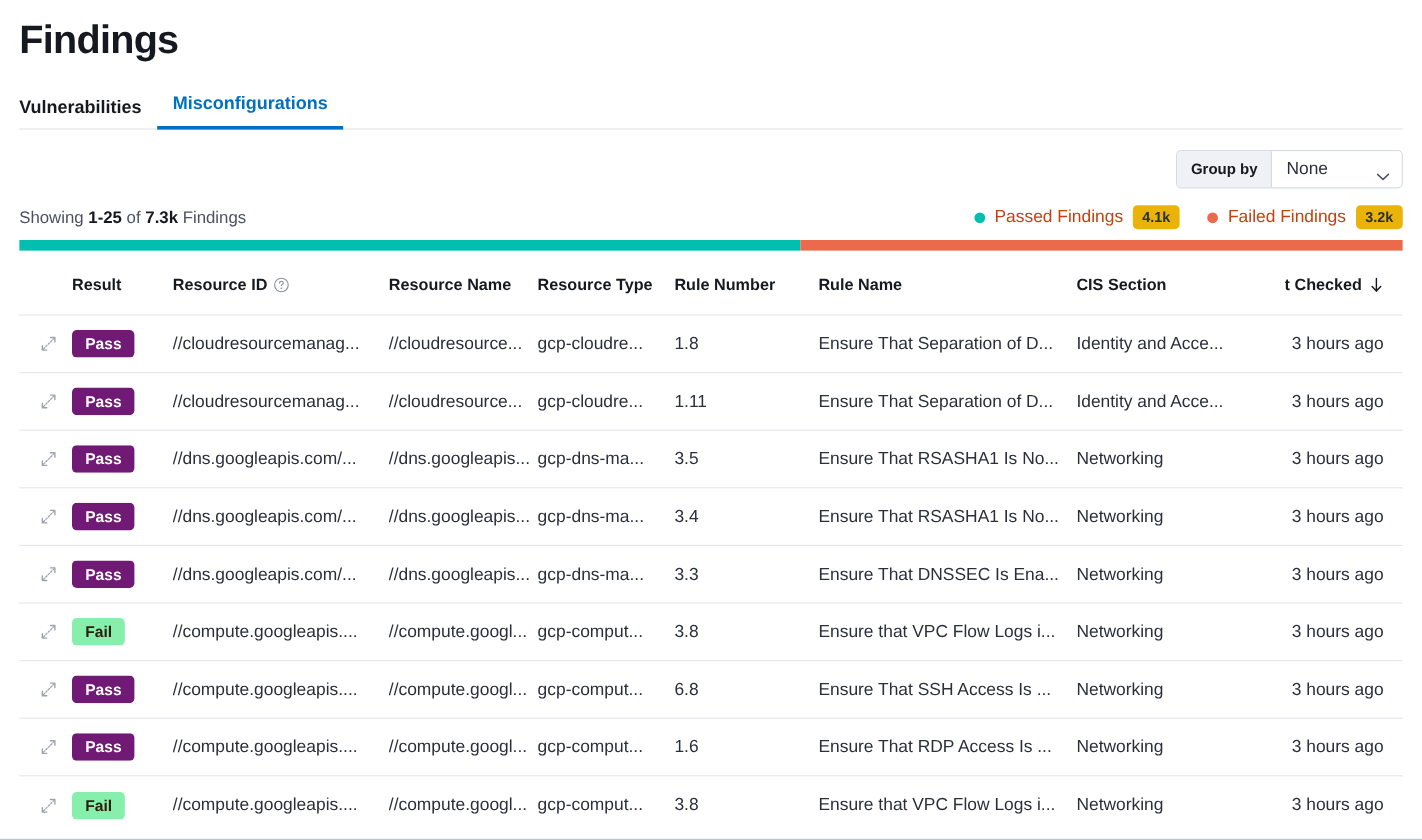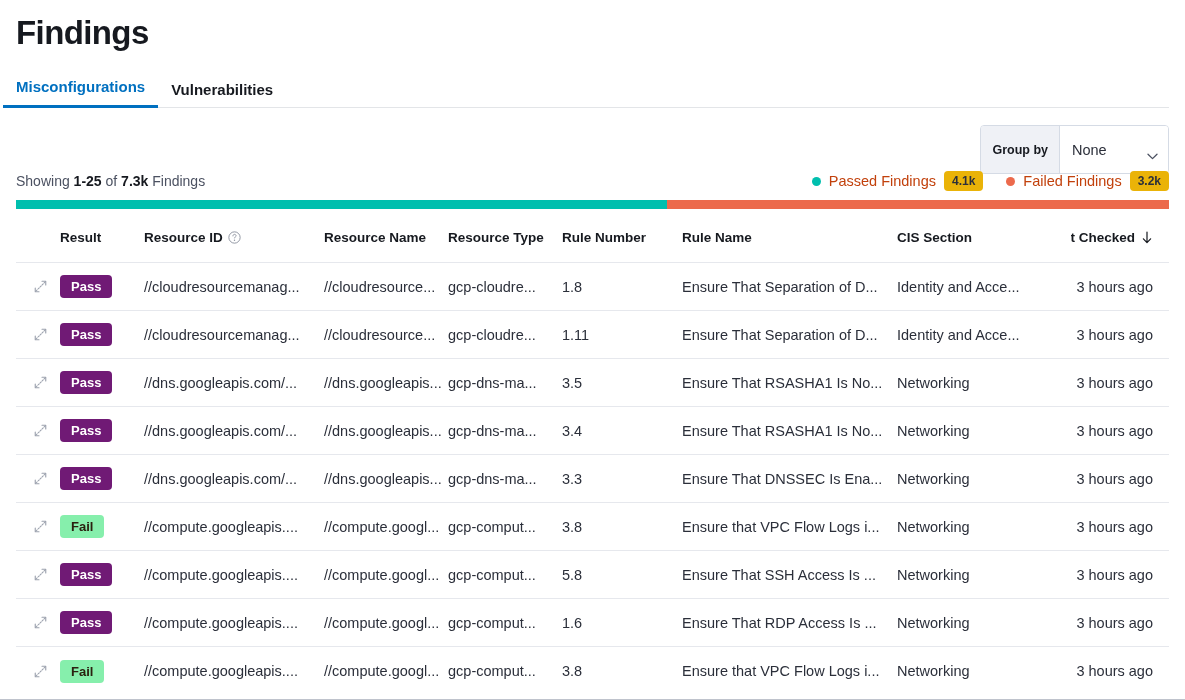--- a/index.html
+++ b/index.html
@@ -61,21 +61,21 @@
     display: flex;
     justify-content: flex-end;
     margin-top: 17px;
     height: 32px;
   }
   .groupby {
     display: flex;
     align-items: stretch;
     border: 1px solid #d5dbe5;
     border-radius: 4px;
-    height: 49px;
+    height: 32px;
     overflow: hidden;
     background: #ffffff;
   }
   .groupby-label {
     background: #eff1f6;
     color: #16191f;
     font-size: 12.5px;
     font-weight: bold;
     display: flex;
     align-items: center;
@@ -237,22 +237,22 @@
   }
 </style>
 </head>
 <body>
 
 <div class="page">
 
   <h1 class="page-title">Findings</h1>
 
   <div class="tabs">
+    <div class="tab inactive">Vulnerabilities</div>
     <div class="tab active">Misconfigurations</div>
-    <div class="tab inactive">Vulnerabilities</div>
   </div>
 
   <div class="groupby-row">
     <div class="groupby">
       <div class="groupby-label">Group by</div>
       <div class="groupby-select">
         <span class="groupby-value">None</span>
         <span class="chevron">
           <svg viewBox="0 0 11 7" width="11" height="7" fill="none" xmlns="http://www.w3.org/2000/svg">
             <path d="M1 1.3 L5.5 5.6 L10 1.3" stroke="#4b5161" stroke-width="1.3" stroke-linecap="round" stroke-linejoin="round"></path>
@@ -421,21 +421,21 @@
             <span class="expand-icon"><svg viewBox="0 0 16 16" width="15" height="15" fill="none" xmlns="http://www.w3.org/2000/svg">
                 <path d="M9.6 2.4 H13.6 V6.4" stroke="#9ba1ad" stroke-width="1.2" stroke-linecap="round" stroke-linejoin="round"></path>
                 <path d="M6.4 13.6 H2.4 V9.6" stroke="#9ba1ad" stroke-width="1.2" stroke-linecap="round" stroke-linejoin="round"></path>
                 <path d="M3.4 12.6 L12.6 3.4" stroke="#9ba1ad" stroke-width="1.1" stroke-linecap="round" stroke-dasharray="1.6 1.4"></path>
               </svg></span>
           </div>
           <div class="cell c-result"><span class="badge pass">Pass</span></div>
           <div class="cell c-resid">//compute.googleapis....</div>
           <div class="cell c-resname">//compute.googl...</div>
           <div class="cell c-restype">gcp-comput...</div>
-          <div class="cell c-rulenum">5.8</div>
+          <div class="cell c-rulenum">6.8</div>
           <div class="cell c-rulename">Ensure That SSH Access Is ...</div>
           <div class="cell c-cis">Networking</div>
           <div class="cell c-last">3 hours ago</div>
         </div>
         <div class="row data">
           <div class="cell c-expand">
             <span class="expand-icon"><svg viewBox="0 0 16 16" width="15" height="15" fill="none" xmlns="http://www.w3.org/2000/svg">
                 <path d="M9.6 2.4 H13.6 V6.4" stroke="#9ba1ad" stroke-width="1.2" stroke-linecap="round" stroke-linejoin="round"></path>
                 <path d="M6.4 13.6 H2.4 V9.6" stroke="#9ba1ad" stroke-width="1.2" stroke-linecap="round" stroke-linejoin="round"></path>
                 <path d="M3.4 12.6 L12.6 3.4" stroke="#9ba1ad" stroke-width="1.1" stroke-linecap="round" stroke-dasharray="1.6 1.4"></path>

